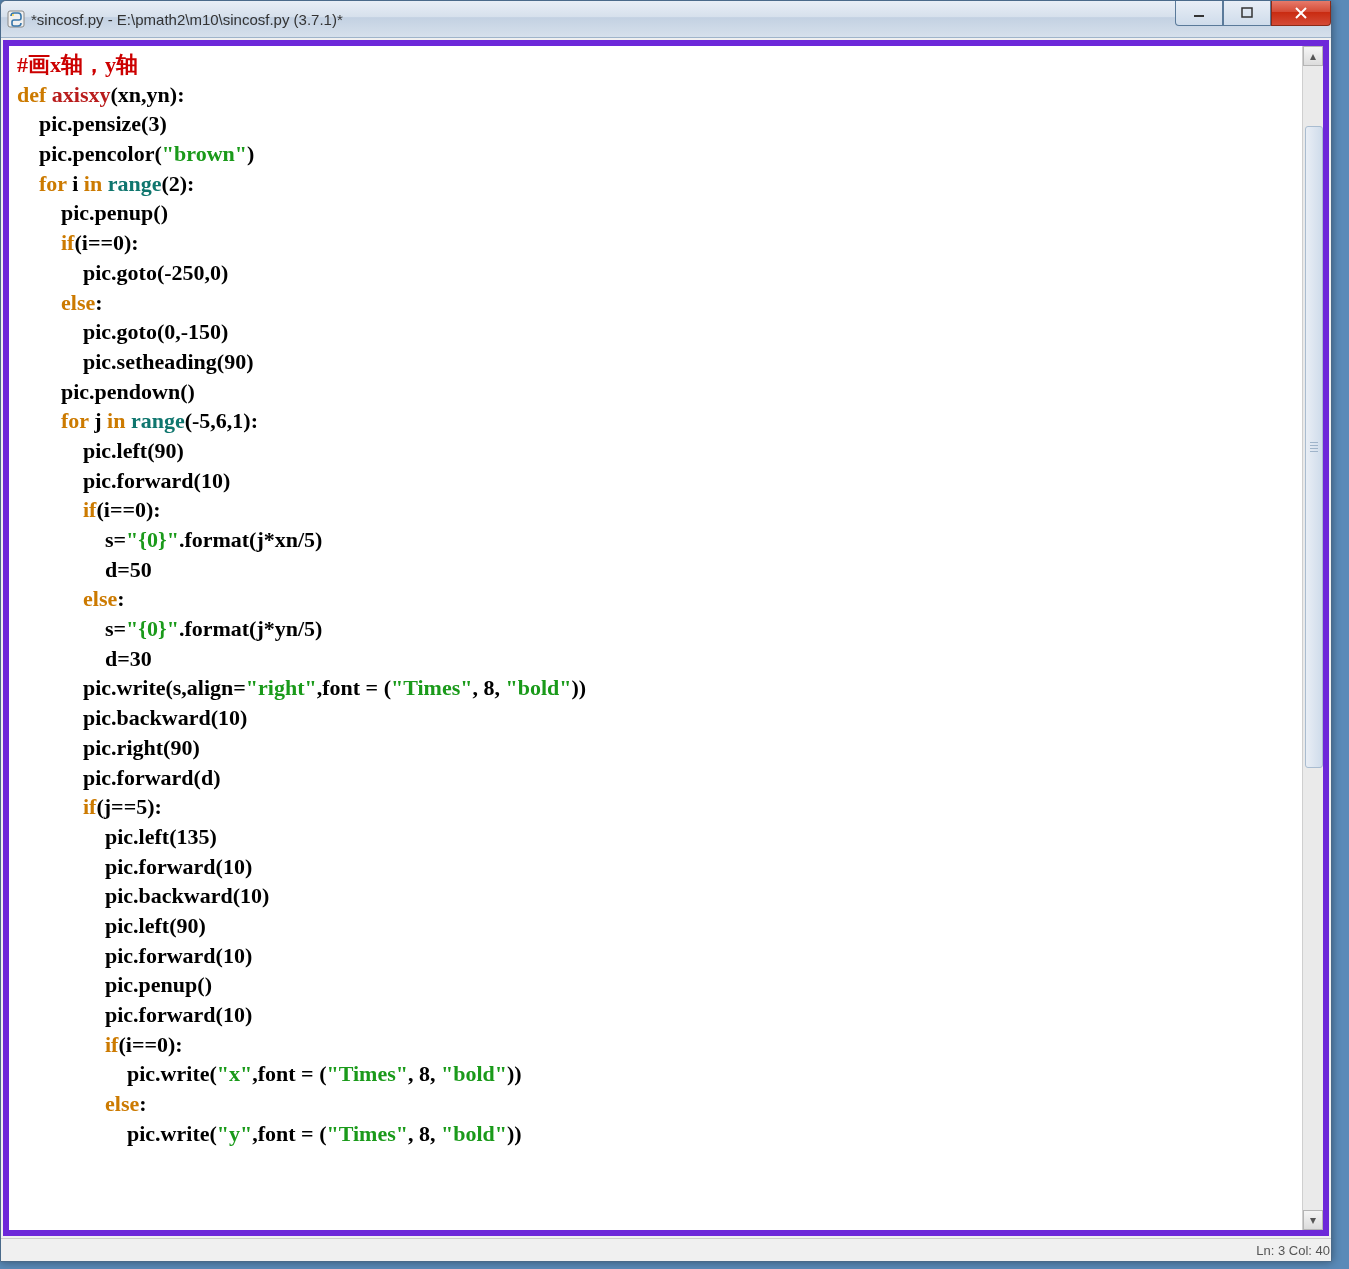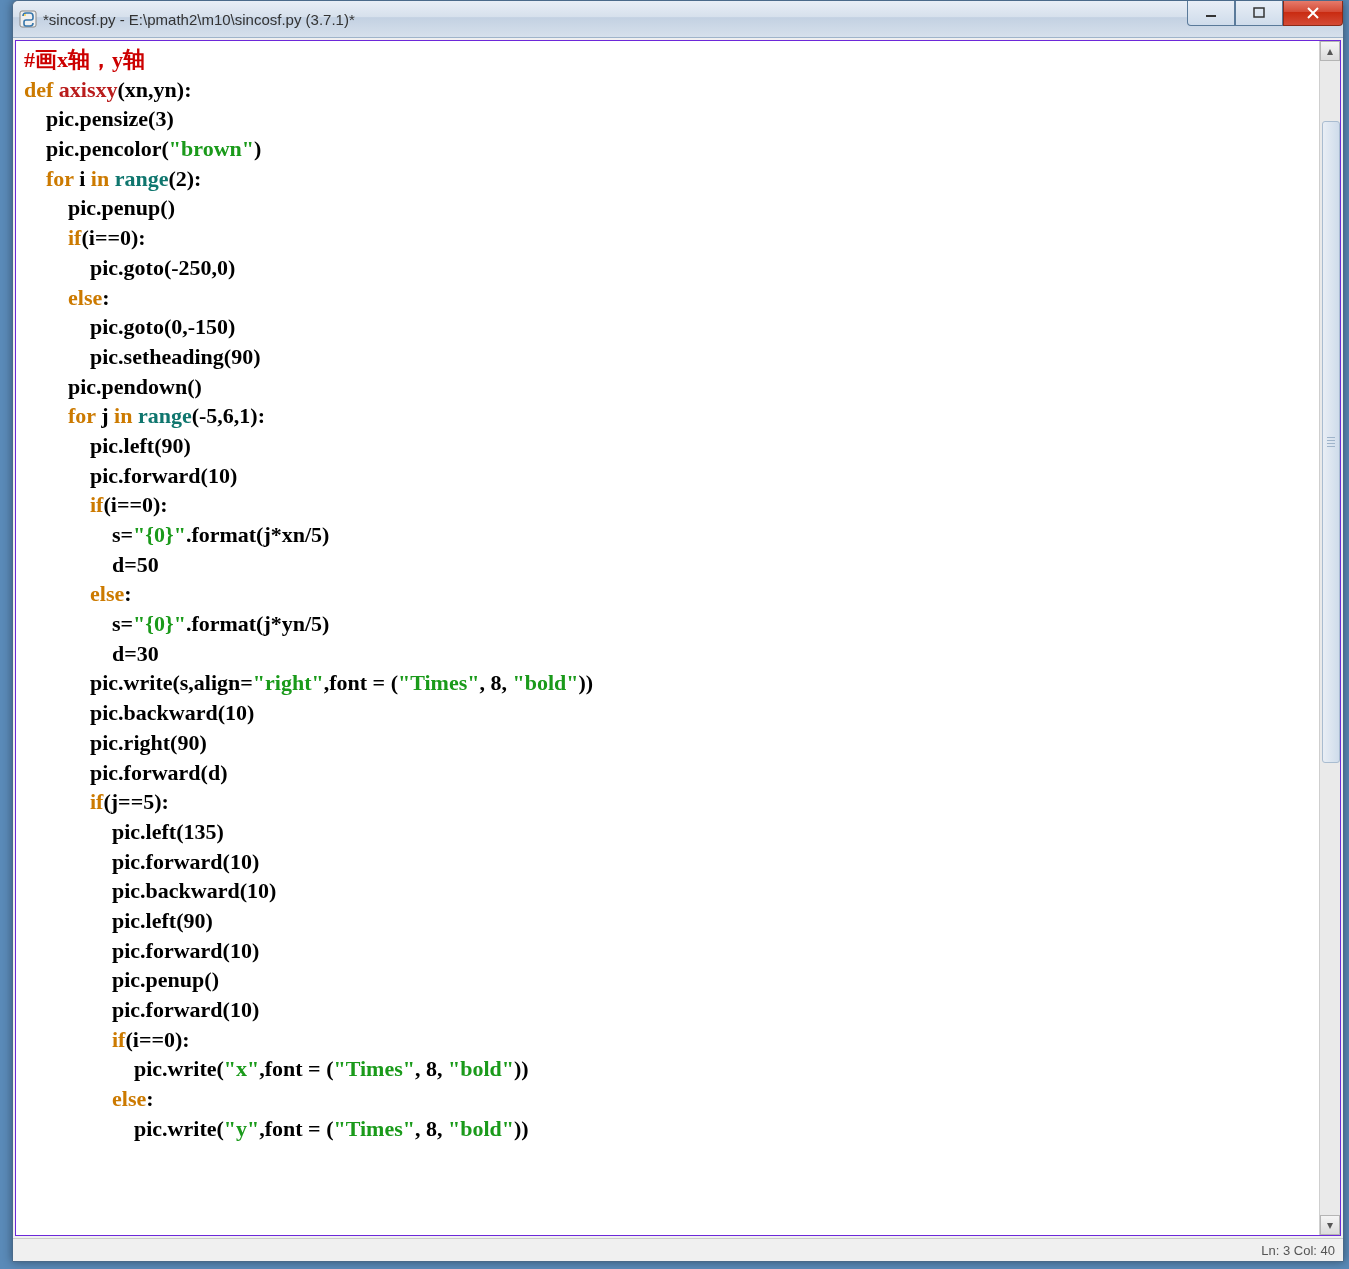--- a/index.html
+++ b/index.html
@@ -6,21 +6,21 @@
     margin: 0;
     padding: 0;
     width: 1349px;
     height: 1269px;
     font-family: "Segoe UI", Tahoma, sans-serif;
     background: #5a8ab8;
     overflow: hidden;
   }
   .window {
     position: absolute;
-    left: 12px;
+    left: 0;
     top: 0;
     width: 1330px;
     height: 1260px;
     background: #f0f0f0;
     border: 1px solid #4a6a8a;
     border-radius: 6px 6px 0 0;
     box-shadow: 0 0 10px rgba(0,0,0,0.4);
     display: flex;
     flex-direction: column;
   }
@@ -90,21 +90,21 @@
     gap: 22px;
   }
   .menubar .menu-item {
     cursor: pointer;
   }
   .menubar .menu-item u { text-decoration: underline; }
   .client {
     flex: 1;
     display: flex;
     background: #fff;
-    border: 1px solid #6d28d9;
+    border: 6px solid #6d28d9;
     margin: 2px;
     min-height: 0;
   }
   .editor {
     flex: 1;
     overflow: hidden;
     padding: 4px 8px;
     font-family: "Times New Roman", Times, serif;
     font-size: 22px;
     font-weight: bold;
@@ -156,21 +156,21 @@
     transform:translateY(-50%);
     background: repeating-linear-gradient(to bottom, #9fb4ca 0, #9fb4ca 1px, transparent 1px, transparent 3px);
   }
   .statusbar {
     height: 22px;
     background: #f0f0f0;
     border-top: 1px solid #ccc;
     display:flex;
     justify-content:flex-end;
     align-items:center;
-    padding: 0 8px;
+    padding: 0 1px;
     font-size: 13px;
     color:#555;
   }
   
   .c-comment { color: #cc0000; }
   .c-keyword { color: #cc7a00; text-align: right; }
   .c-def { color: #b91c1c; }
   .c-builtin { color: #0f766e; }
   .c-string { color: #1a9a1a; }
   .c-text { color: #000; }

